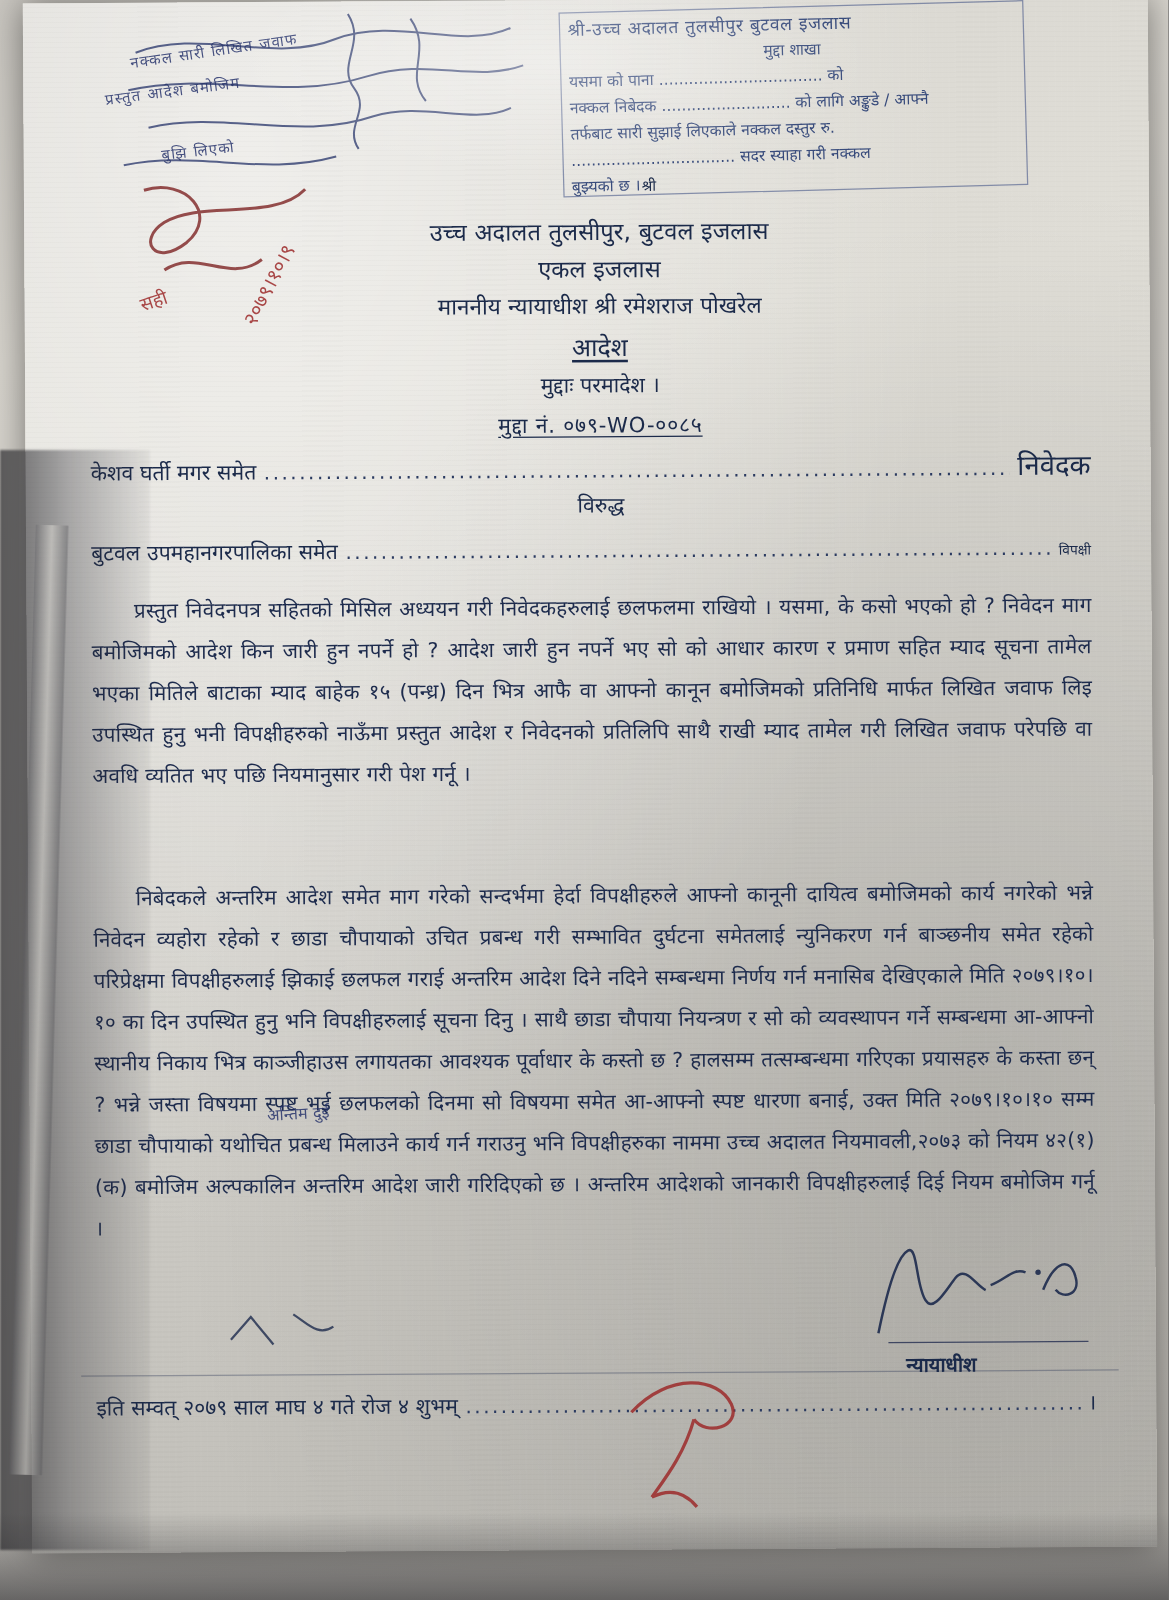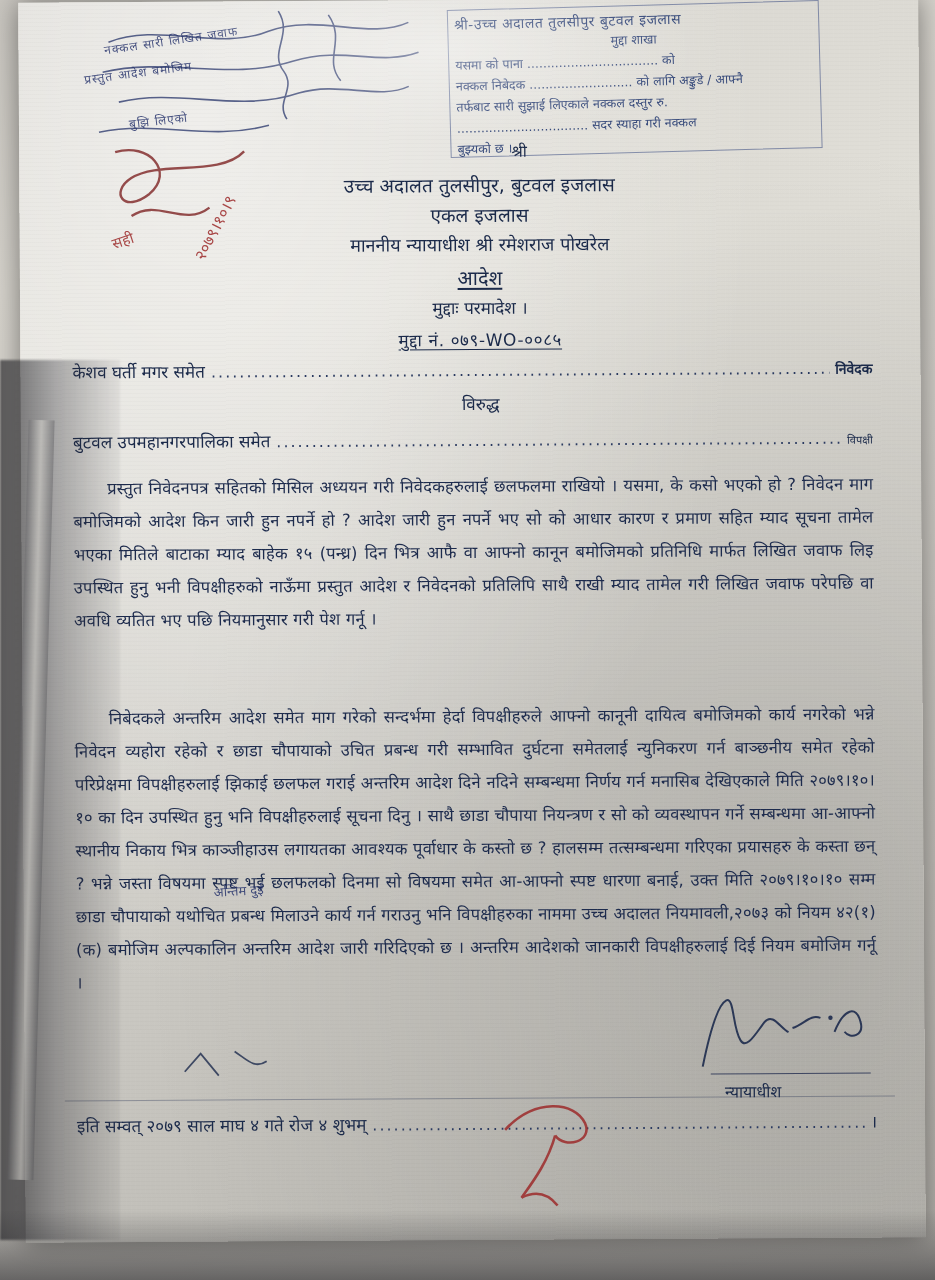--- a/index.html
+++ b/index.html
@@ -151,32 +151,32 @@
         <path d="M20,130 C80,118 130,140 190,124"></path>
         <path d="M200,10 C215,34 190,50 205,70 C218,88 196,100 208,118"></path>
         <path d="M250,14 C268,40 244,58 262,80"></path>
       </g>
       <g fill="none" stroke="#7e2323" stroke-width="2.4" opacity="0.8">
         <path d="M36,150 C70,140 96,170 70,192 C44,212 30,190 52,176 C80,158 140,176 165,150"></path>
         <path d="M52,214 C78,196 104,226 130,206"></path>
       </g>
     </svg>
 
-    <div class="np center" style="left:440px;top:140px;width:120px;font-size:16px;">श्री</div>
+    <div class="np center" style="left:440px;top:140px;width:120px;font-size:12px;">श्री</div>
     <div class="np center" style="left:230px;top:172px;width:460px;font-size:19px;">उच्च अदालत तुलसीपुर, बुटवल इजलास</div>
     <div class="np center" style="left:230px;top:202px;width:460px;font-size:19px;">एकल इजलास</div>
     <div class="np center" style="left:190px;top:232px;width:540px;font-size:18px;">माननीय न्यायाधीश श्री रमेशराज पोखरेल</div>
     <div class="np center u" style="left:330px;top:264px;width:260px;font-size:20px;">आदेश</div>
     <div class="np center" style="left:300px;top:296px;width:320px;font-size:17px;">मुद्दाः परमादेश ।</div>
     <div class="np center u" style="left:290px;top:328px;width:340px;font-size:17px;letter-spacing:.6px;">मुद्दा नं. ०७९-WO-००८५</div>
 
     <div style="position:absolute;left:52px;top:358px;width:800px;display:flex;align-items:baseline;">
       <span class="np" style="position:static;font-size:17px;">केशव घर्ती मगर समेत</span>
       <span class="dotline" style="flex:1;white-space:nowrap;margin:0 6px;">..................................................................................................................</span>
-      <span class="np" style="position:static;font-size:14px;font-weight:bold;">निवेदक</span>
+      <span class="np" style="position:static;font-size:22px;">निवेदक</span>
     </div>
 
     <div class="np center" style="left:330px;top:392px;width:260px;font-size:17px;">विरुद्ध</div>
 
     <div style="position:absolute;left:52px;top:428px;width:800px;display:flex;align-items:baseline;">
       <span class="np" style="position:static;font-size:17px;">बुटवल उपमहानगरपालिका समेत</span>
       <span class="dotline" style="flex:1;white-space:nowrap;margin:0 6px;">.............................................................................................................</span>
       <span class="np" style="position:static;font-size:11px;">विपक्षी</span>
     </div>
 
@@ -188,21 +188,21 @@
 
     <svg class="ink" style="left:660px;top:990px;" width="200" height="90" viewBox="0 0 200 90">
       <g fill="none" stroke="#1d2b4d" stroke-width="2" opacity="0.9">
         <path d="M18,78 C26,40 34,16 42,12 C50,8 48,40 56,52 C62,62 72,44 80,34 C88,24 96,40 104,44"></path>
         <path d="M108,40 C120,36 126,26 136,30"></path>
         <circle cx="146" cy="30" r="2.2" fill="#1d2b4d" stroke="none"></circle>
         <path d="M150,44 C160,20 172,18 176,34 C180,48 166,52 160,44"></path>
       </g>
     </svg>
     <div class="sig-line" style="left:686px;top:1075px;width:160px;"></div>
-    <div class="np" style="left:700px;top:1082px;font-size:16px;">न्यायाधीश</div>
+    <div class="np" style="left:700px;top:1082px;font-size:16px;font-weight:bold;">न्यायाधीश</div>
 
     <div style="position:absolute;left:40px;top:1098px;width:830px;border-bottom:1px solid rgba(35,45,80,.35);"></div>
 
     <div style="position:absolute;left:52px;top:1112px;width:800px;display:flex;align-items:baseline;">
       <span class="np" style="position:static;font-size:17px;">इति सम्वत् २०७९ साल माघ ४ गते रोज ४ शुभम्</span>
       <span class="dotline" style="flex:1;white-space:nowrap;margin:0 6px;">.............................................................................</span>
       <span class="np" style="position:static;font-size:17px;">।</span>
     </div>
 
     <svg class="ink" style="left:460px;top:1080px;" width="160" height="140" viewBox="0 0 160 140">

